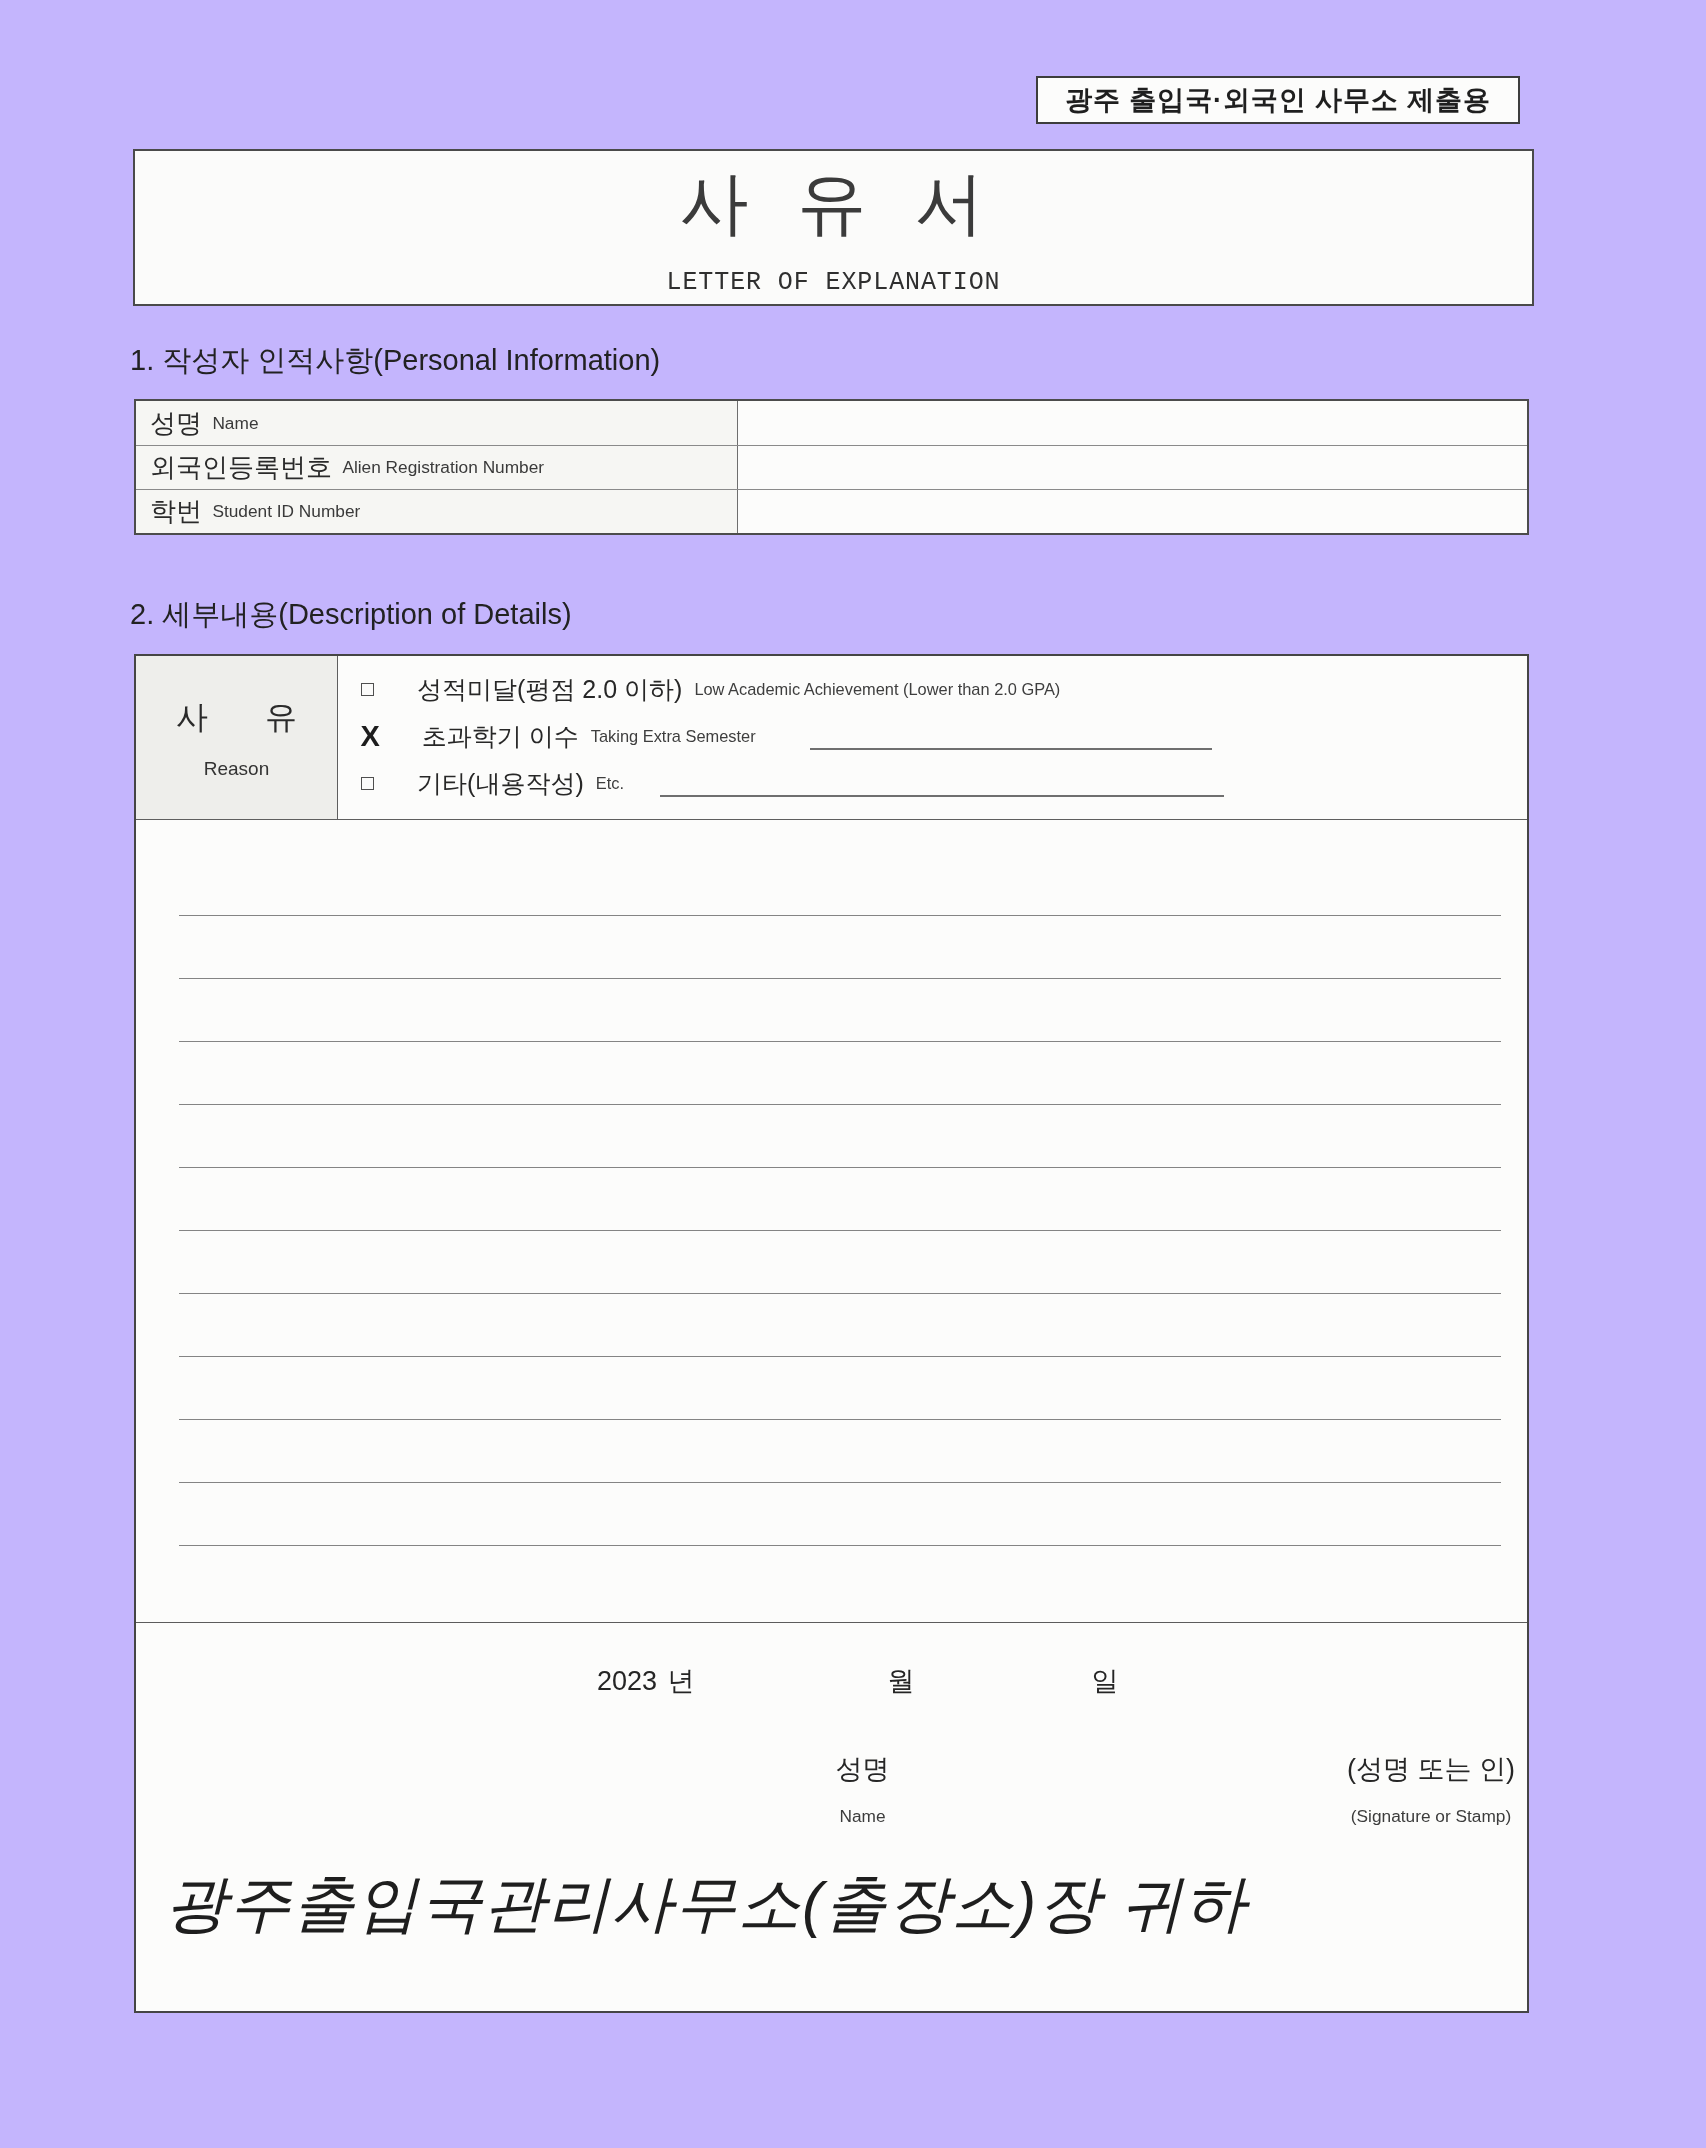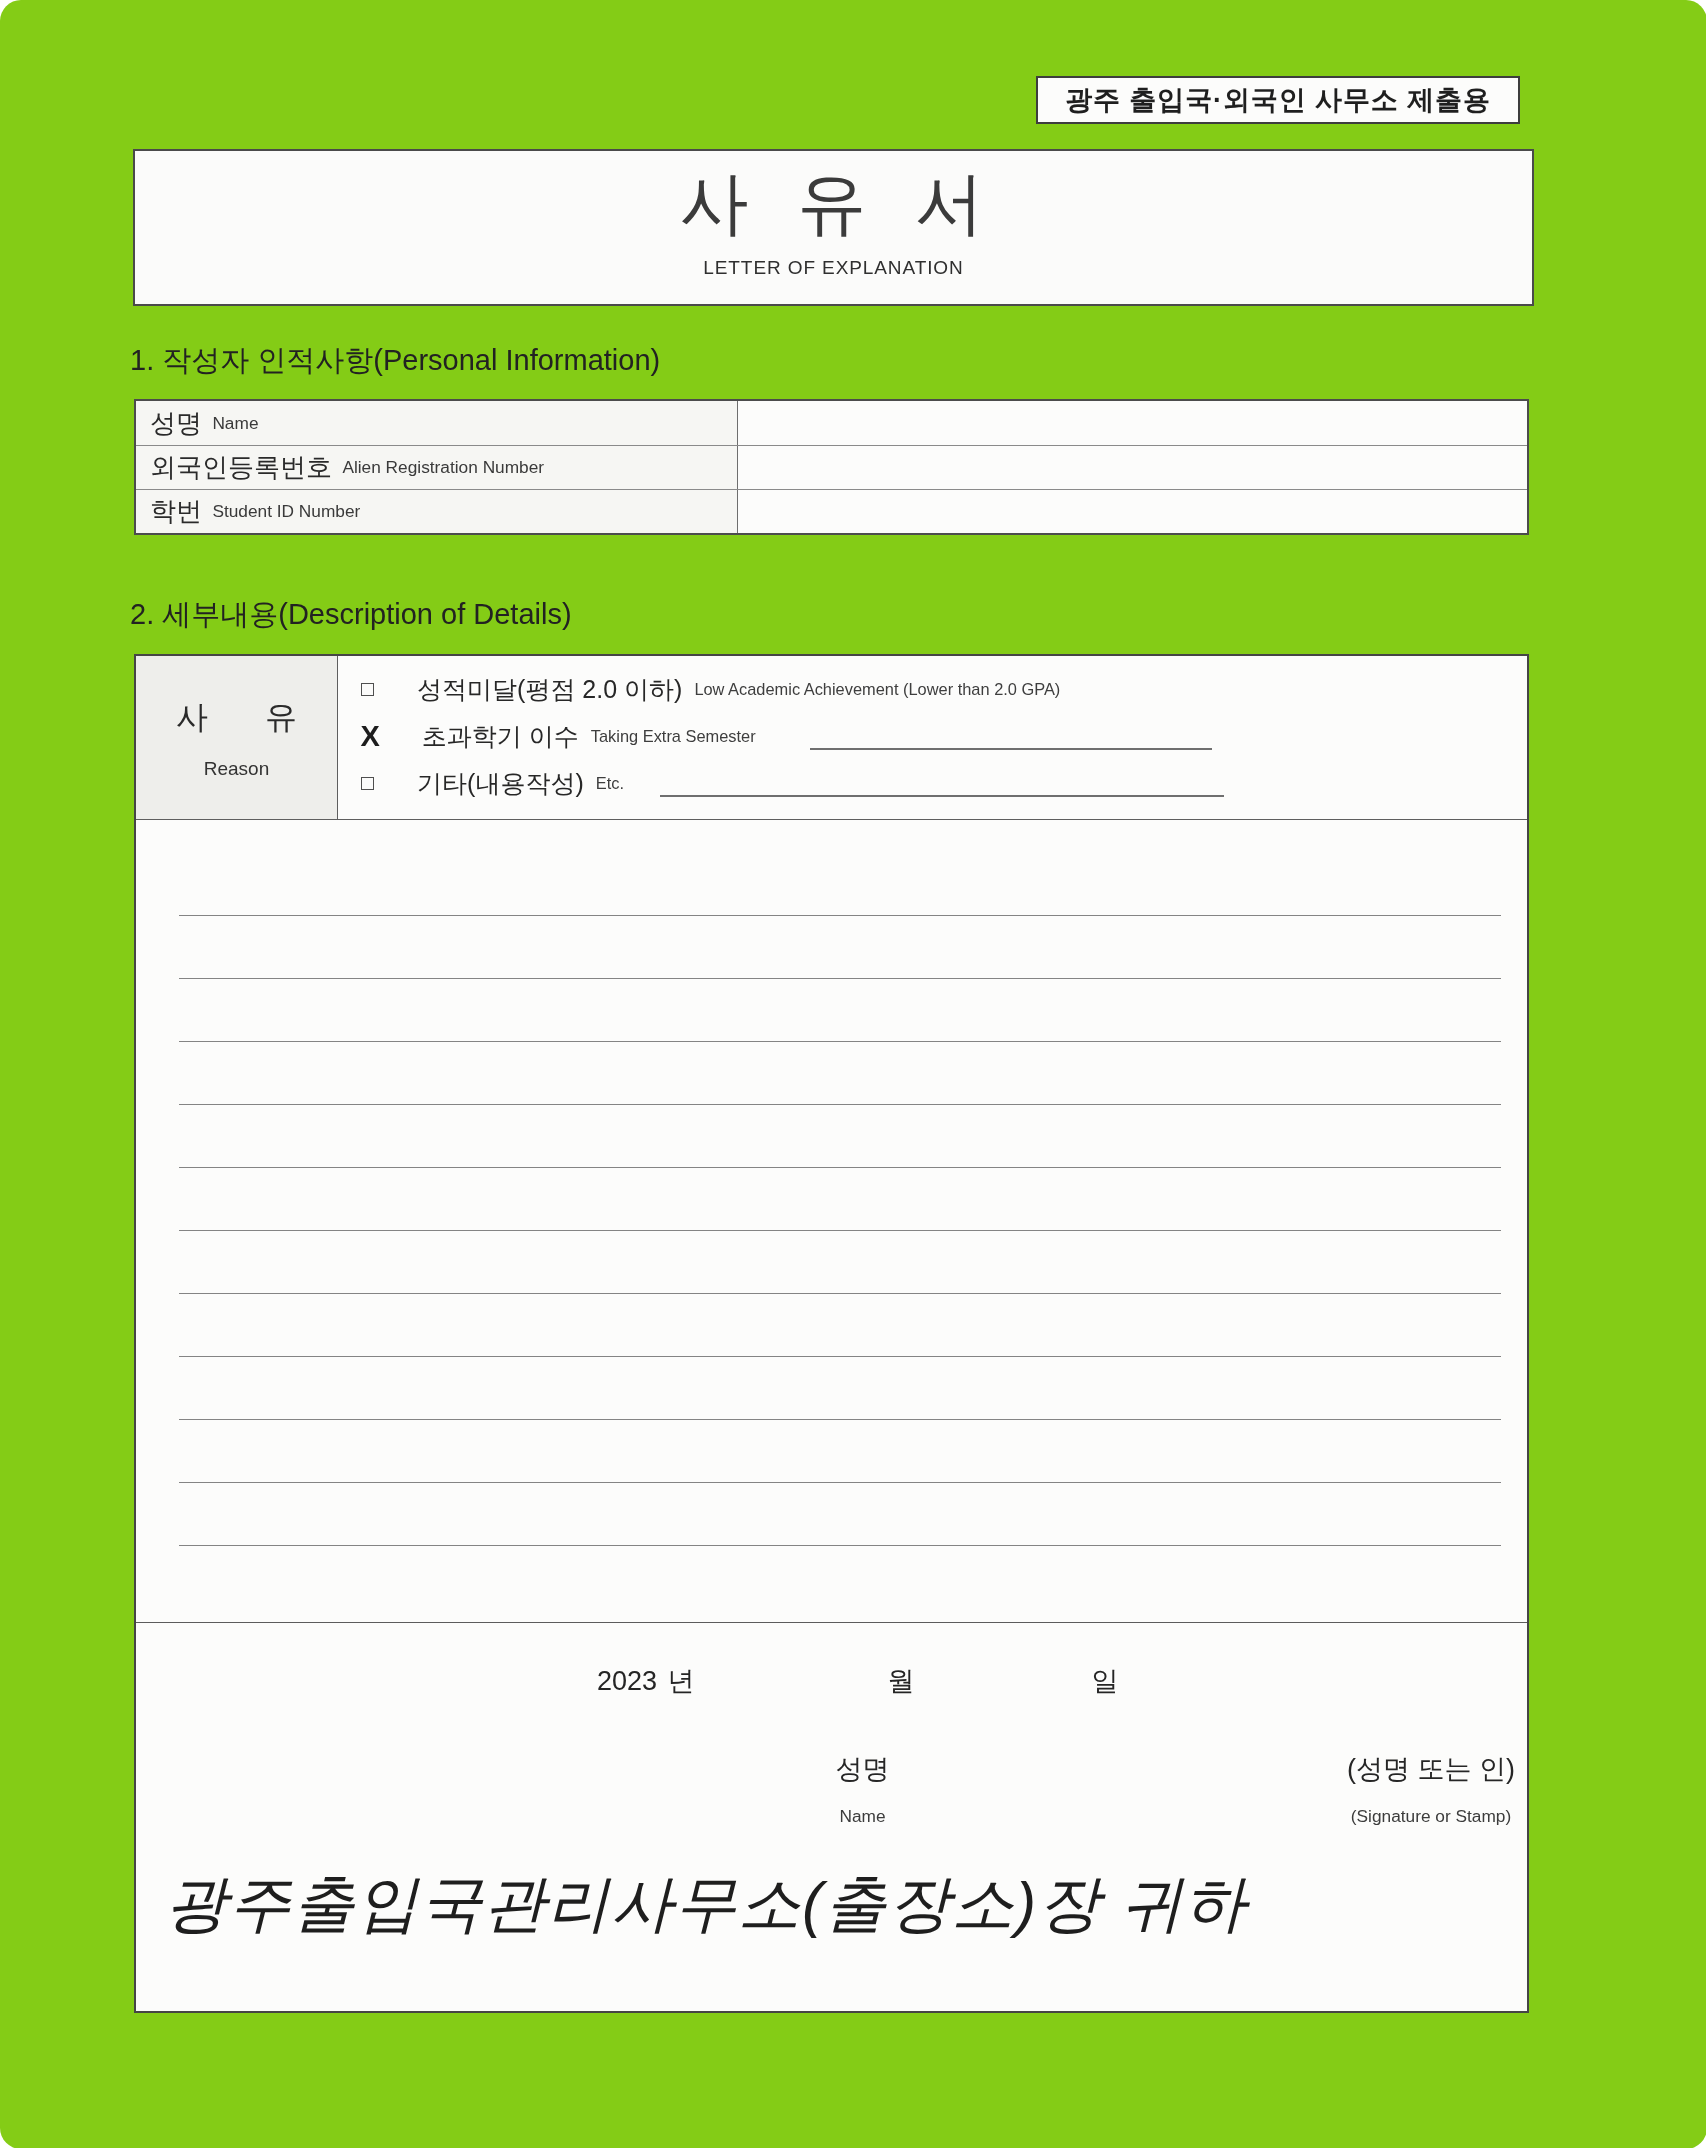--- a/index.html
+++ b/index.html
@@ -4,23 +4,22 @@
 <style>
   * { margin:0; padding:0; box-sizing:border-box; }
   html,body { background:#ffffff; }
   body {
     font-family: "Liberation Sans", "DejaVu Sans", sans-serif;
     color:#2b2b2b;
   }
   .page {
     position:relative;
     width:1707px; height:2149px;
-    background:#84cc16;
+    background:#c4b5fd;
     overflow:hidden;
-    border-radius:21px;
   }
 
   
   .badge {
     position:absolute; top:76px; left:1036px; width:484px; height:48px;
     border:2.6px solid #3d3d3d;
     display:flex; align-items:center; justify-content:center;
     font-size:27px; font-weight:bold; letter-spacing:0.9px; color:#1f1f1f;
     background:#fcfcfb;
   }
@@ -30,22 +29,22 @@
     position:absolute; top:149px; left:133px; width:1401px; height:157px;
     border:2.6px solid #4a4a4a;
     text-align:center; background:#fbfbfa;
   }
   .title-ko {
     margin-top:7px;
     font-size:69px; font-weight:normal; color:#3b3b3b;
     letter-spacing:3.5px; word-spacing:22.5px;
   }
   .title-en {
-    margin-top:7px;
-    font-size:19px; color:#2f2f2f; letter-spacing:0.9px;
+    margin-top:18px;
+    font-size:25px; color:#2f2f2f; letter-spacing:0.9px;font-family:Liberation Mono, monospace;
   }
 
   .sec-heading {
     position:absolute; left:130px;
     font-size:29px; color:#222222; font-weight:normal;
   }
   .sec-heading.h1 { top:341px; }
   .sec-heading.h2 { top:595px; }
 
   

